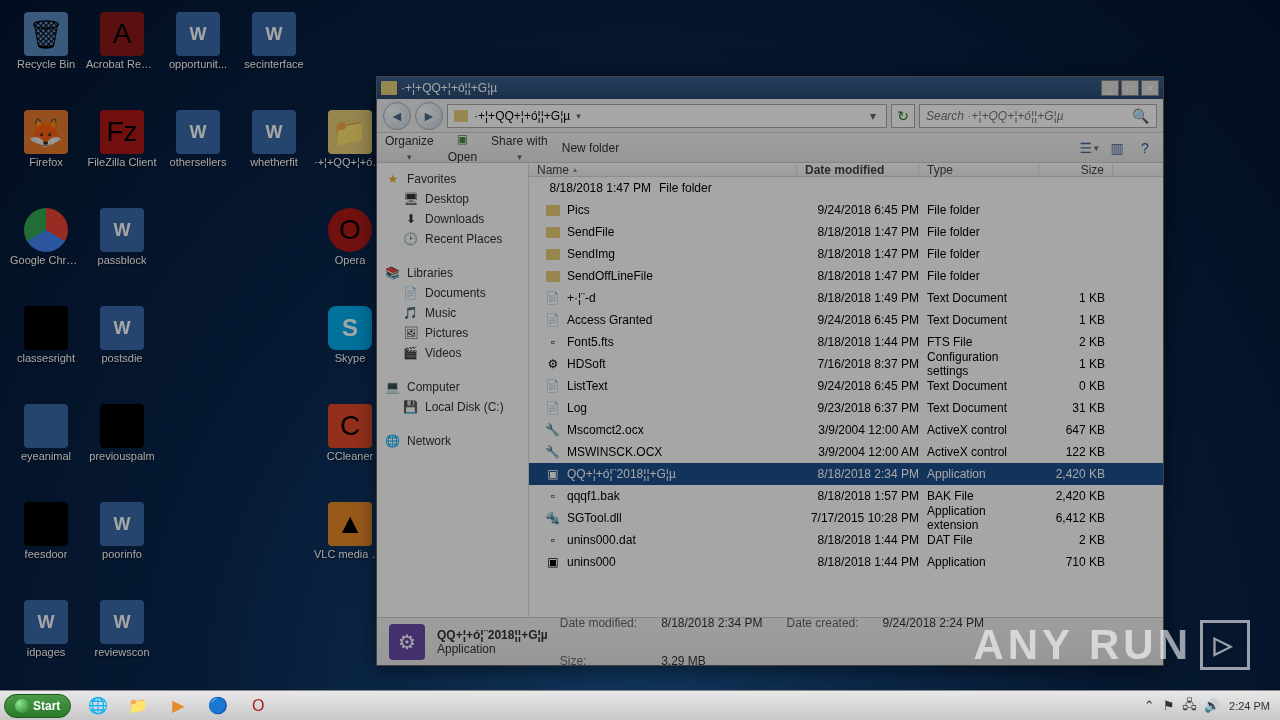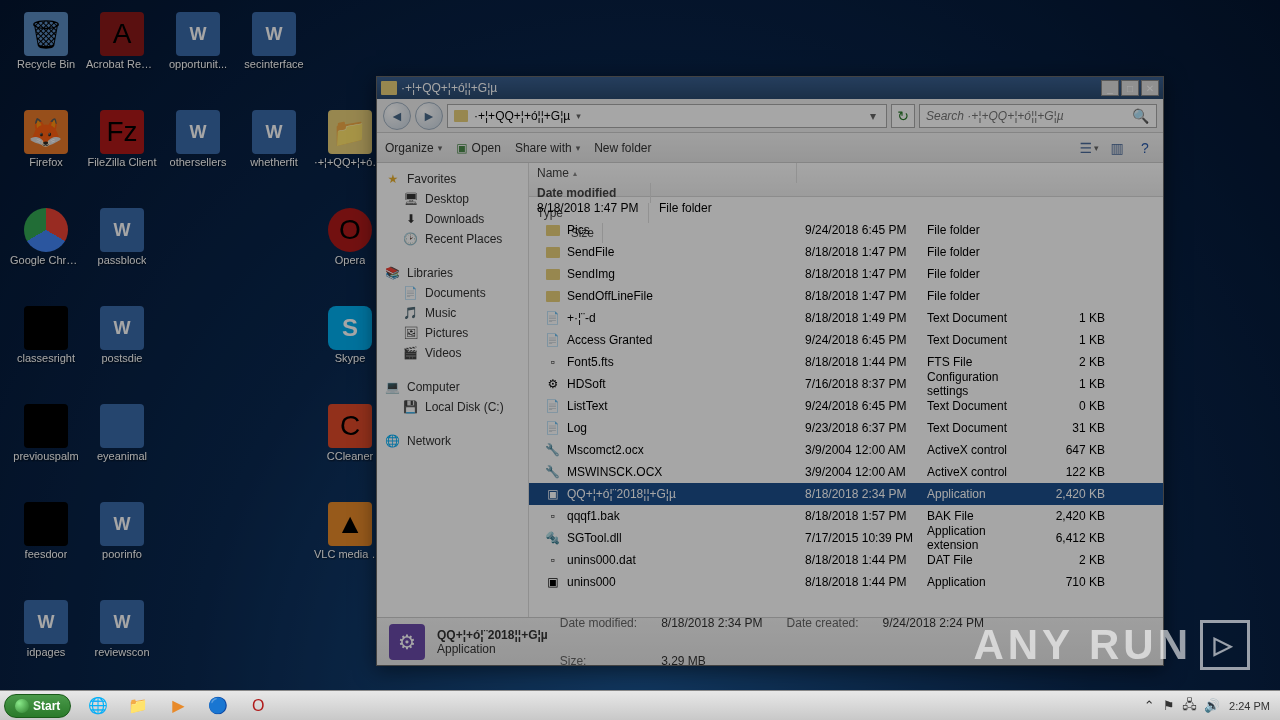--- a/index.html
+++ b/index.html
@@ -25,49 +25,49 @@
 .navbtn { width: 28px; height: 28px; border-radius: 50%; background: radial-gradient(circle at 30% 30%, #fff, #c8d4e0); border: 1px solid #a0b0c0; cursor: pointer; display: flex; align-items: center; justify-content: center; font-size: 14px; color: #4a6a8a; }
 .addrfield { flex: 1; height: 24px; background: #fff; border: 1px solid #aaa; display: flex; align-items: center; padding: 0 6px; font-size: 12px; gap: 6px; }
 .addrfield-icon { width: 14px; height: 12px; background: #e8cf7a; border-radius: 1px; }
 .addrfield-dd { width: 14px; text-align: center; color: #666; cursor: pointer; }
 .refresh-btn { width: 24px; height: 24px; background: #fff; border: 1px solid #aaa; display: flex; align-items: center; justify-content: center; cursor: pointer; color: #2a7a2a; font-size: 14px; }
 .searchfield { width: 238px; height: 24px; background: #fff; border: 1px solid #aaa; display: flex; align-items: center; padding: 0 6px; font-size: 12px; color: #888; }
 .searchfield input { border: none; outline: none; flex: 1; font-size: 12px; color: #333; font-style: italic; }
 .search-icon { color: #4a6aaa; font-size: 14px; }
 
 .toolbar { height: 30px; background: linear-gradient(#f6f6f6, #e8e8e8); border-bottom: 1px solid #ccc; display: flex; align-items: center; padding: 0 8px; gap: 14px; font-size: 12px; }
-.tool-item { display: flex; align-items: center; gap: 4px; cursor: pointer; color: #333; }
+.tool-item { display: flex; align-items: center; gap: 4px; cursor: pointer; color: #333; flex-direction: column; }
 .tool-dd { font-size: 9px; color: #666; }
 .toolbar-right { margin-left: auto; display: flex; align-items: center; gap: 8px; }
 .tr-icon { width: 20px; height: 20px; display: flex; align-items: center; justify-content: center; cursor: pointer; color: #4a6a9a; font-size: 14px; }
 
 .explorer-body { flex: 1; display: flex; background: #fff; min-height: 0; }
 .navpane { width: 152px; border-right: 1px solid #ddd; padding: 6px 4px; overflow-y: auto; font-size: 12px; }
 .npgroup { margin-bottom: 14px; }
 .npheader { display: flex; align-items: center; gap: 6px; padding: 2px 4px; cursor: pointer; color: #333; }
 .npitem { display: flex; align-items: center; gap: 6px; padding: 2px 4px 2px 22px; cursor: pointer; color: #333; }
 .npicon { width: 16px; height: 16px; display: flex; align-items: center; justify-content: center; font-size: 12px; }
 .star-icon { color: #e8b030; }
 .folder-sm { width: 14px; height: 11px; background: #e8cf7a; border-radius: 1px; display: inline-block; }
 .lib-icon { color: #5a8ac0; }
 
 .filepane { flex: 1; display: flex; flex-direction: column; }
-.col-headers { height: 34px; background: linear-gradient(#fff, #f0f0f0); border-bottom: 1px solid #d8d8d8; display: flex; font-size: 12px; color: #444; flex-direction: column; }
+.col-headers { height: 14px; background: linear-gradient(#fff, #f0f0f0); border-bottom: 1px solid #d8d8d8; display: flex; font-size: 12px; color: #444; }
 .col-h { padding: 3px 8px; border-right: 1px solid #e0e0e0; cursor: pointer; display: flex; align-items: center; gap: 4px; }
 .col-name { width: 268px; }
 .col-date { width: 122px; font-weight: bold; }
 .col-type { width: 120px; }
 .col-size { width: 74px; justify-content: flex-end; }
 .sort-arrow { font-size: 8px; color: #888; }
 
 .filelist { flex: 1; overflow-y: auto; font-size: 12px; }
 .filerow { height: 22px; display: flex; align-items: center; cursor: pointer; }
 .filerow.selected { background: #1d4f8c; color: #fff; }
 .fc-name { width: 268px; padding-left: 16px; display: flex; align-items: center; gap: 6px; }
-.fc-date { width: 122px; padding-left: 8px; }
+.fc-date { width: 122px; padding-left: 8px; text-align: right; }
 .fc-type { width: 120px; padding-left: 8px; }
 .fc-size { width: 74px; text-align: right; padding-right: 8px; }
 .file-icon { width: 16px; height: 16px; display: flex; align-items: center; justify-content: center; font-size: 12px; }
 
 .detailspane { height: 48px; background: linear-gradient(#f4f4f4, #e8e8e8); border-top: 1px solid #ccc; display: flex; align-items: center; padding: 6px 12px; gap: 12px; font-size: 12px; color: #333; }
 .dp-icon { width: 36px; height: 36px; background: #6a4aaa; border-radius: 4px; display: flex; align-items: center; justify-content: center; color: #fff; font-size: 20px; }
 .dp-info { display: grid; grid-template-columns: auto auto auto auto; column-gap: 20px; row-gap: 2px; gap: 24px; }
 .dp-lbl { color: #666; }
 
 
@@ -162,26 +162,26 @@
         <div class="dicon-box ic-word">W</div>
         <div class="dicon-label">postsdie</div>
       </div>
       <div></div>
       <div></div>
       <div class="desktop-icon">
         <div class="dicon-box ic-skype">S</div>
         <div class="dicon-label">Skype</div>
       </div>
       <div class="desktop-icon">
+        <div class="dicon-box ic-word"></div>
+        <div class="dicon-label">eyeanimal</div>
+      </div>
+      <div class="desktop-icon">
         <div class="dicon-box ic-black"></div>
         <div class="dicon-label">previouspalm</div>
-      </div>
-      <div class="desktop-icon">
-        <div class="dicon-box ic-word"></div>
-        <div class="dicon-label">eyeanimal</div>
       </div>
       <div></div>
       <div></div>
       <div class="desktop-icon">
         <div class="dicon-box ic-ccleaner">C</div>
         <div class="dicon-label">CCleaner</div>
       </div>
       <div class="desktop-icon">
         <div class="dicon-box ic-black"></div>
         <div class="dicon-label">feesdoor</div>
@@ -466,21 +466,21 @@
             </div>
     <div class="fc-date">8/18/2018 1:57 PM</div>
     <div class="fc-type">BAK File</div>
     <div class="fc-size">2,420 KB</div>
           </div>
           <div class="filerow">
     <div class="fc-name">
               <span class="file-icon">🔩</span>
               <span>SGTool.dll</span>
             </div>
-    <div class="fc-date">7/17/2015 10:39 PM</div>
+    <div class="fc-date">7/17/2015 10:28 PM</div>
     <div class="fc-type">Application extension</div>
     <div class="fc-size">6,412 KB</div>
           </div>
           <div class="filerow">
     <div class="fc-name">
               <span class="file-icon">▫</span>
               <span>unins000.dat</span>
             </div>
     <div class="fc-date">8/18/2018 1:44 PM</div>
     <div class="fc-type">DAT File</div>

